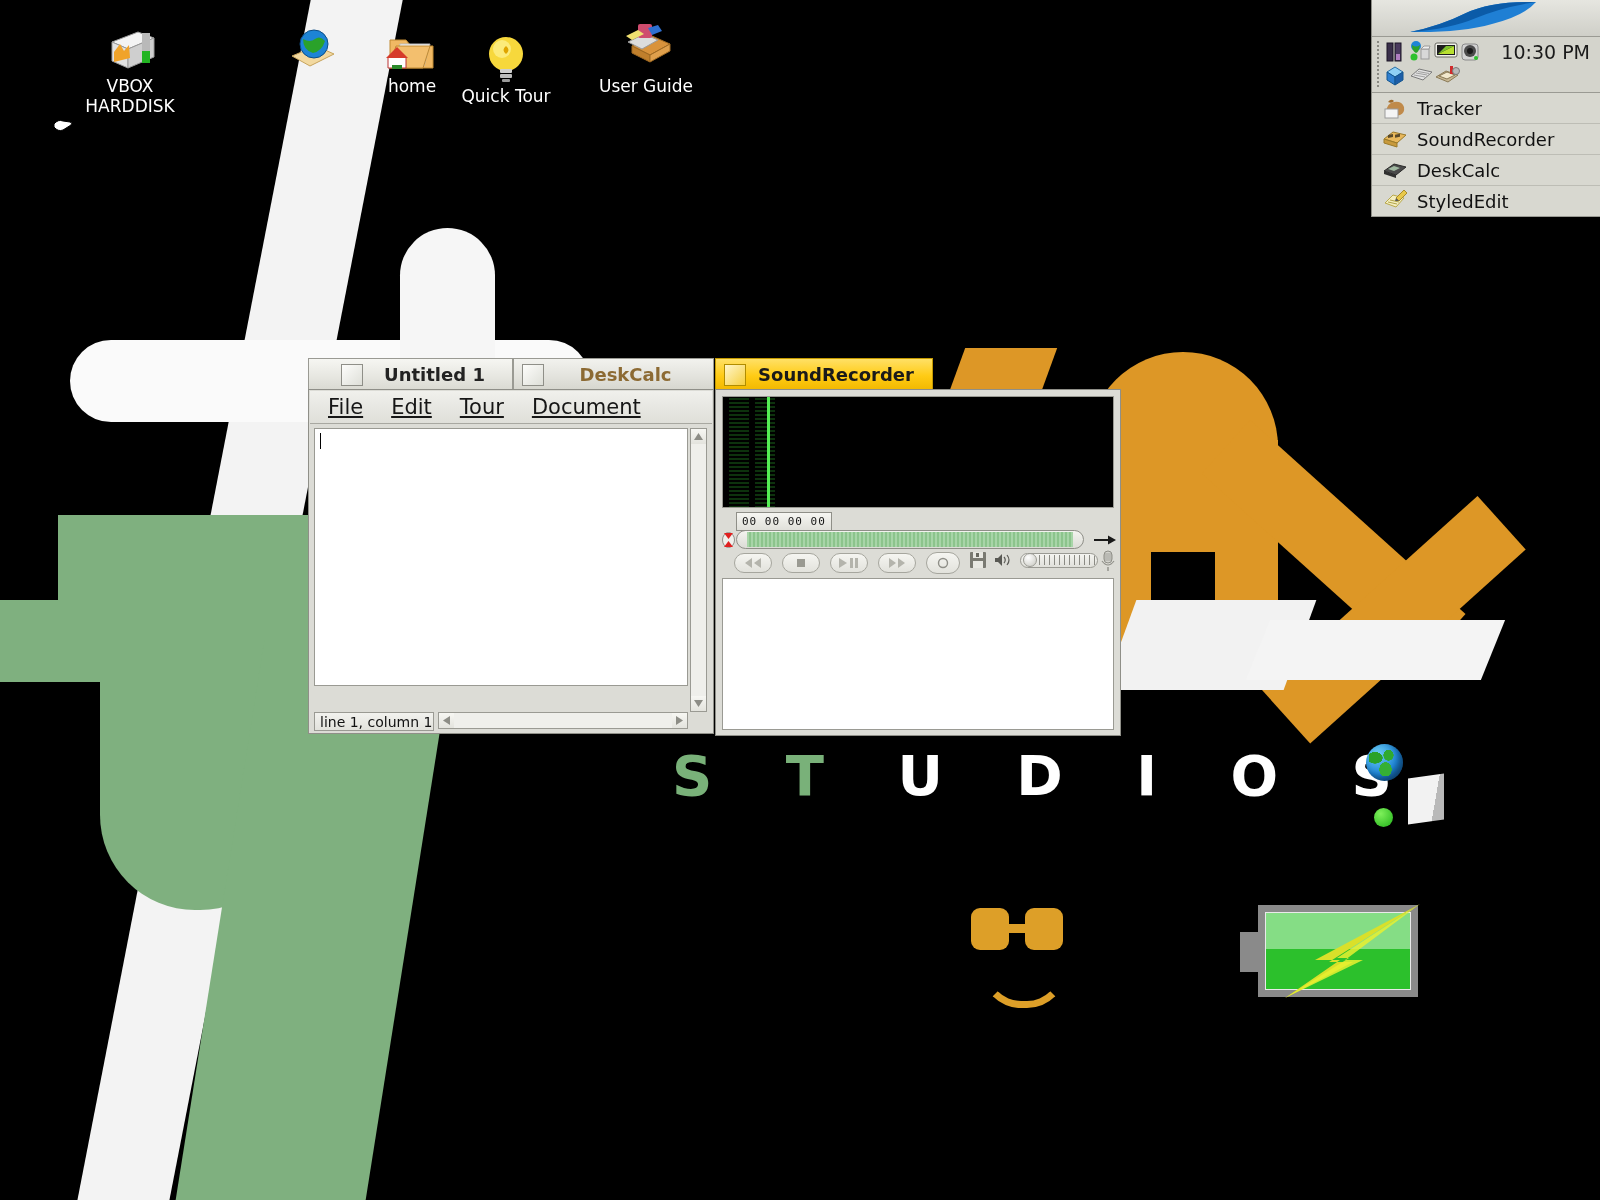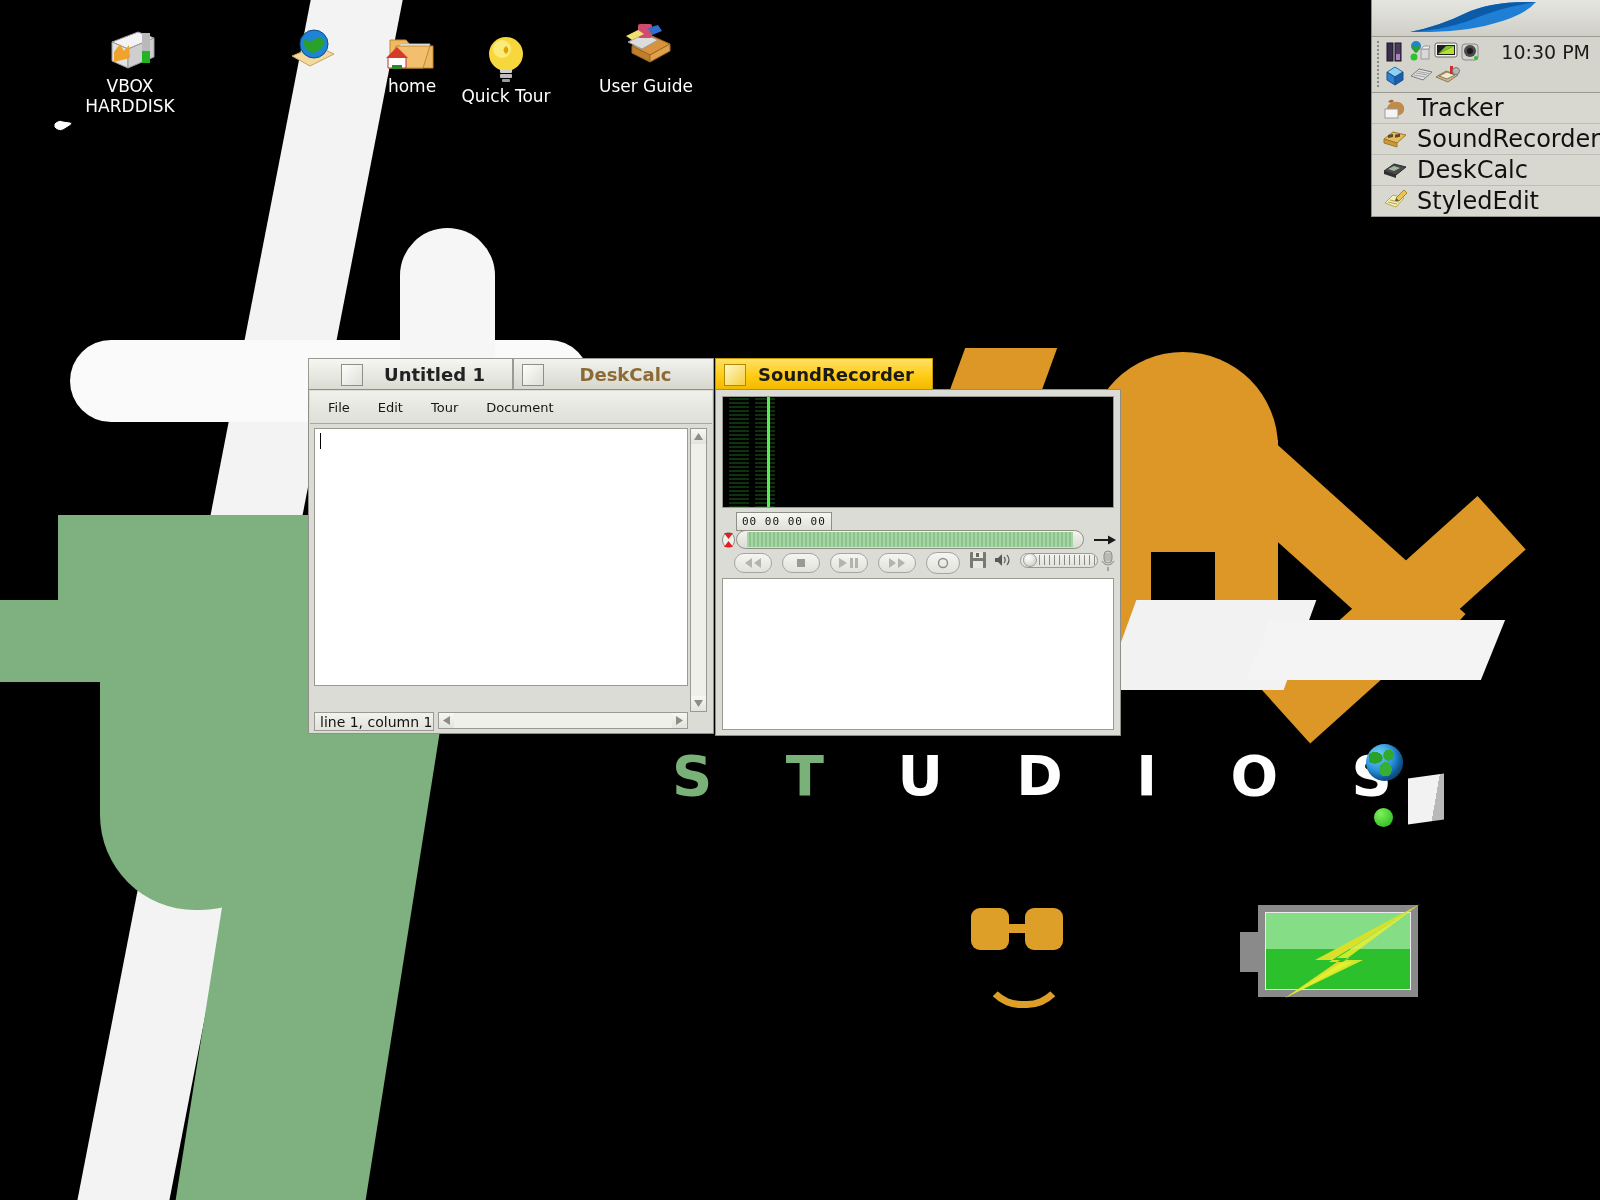--- a/index.html
+++ b/index.html
@@ -126,21 +126,21 @@
     background-size:4px 4px;
   }
   .tray-row{display:flex;align-items:center;gap:3px;height:24px;}
   .tray-ico{width:22px;height:22px;position:relative;flex:none;}
   #deskbar-clock{margin-left:auto;padding-right:6px;font-size:19px;color:#1a1a1a;}
   .db-item{
     display:flex;align-items:center;gap:9px;height:30px;padding-left:10px;
     border-bottom:1px solid #bdbdb5;background:#d8d8d0;cursor:default;
   }
   .db-item .db-ico{width:26px;height:24px;position:relative;flex:none;}
-  .db-item .db-lbl{font-size:24px;color:#111;}
+  .db-item .db-lbl{font-size:18px;color:#111;}
 
   
   .win{position:absolute;}
   .tabrow{position:absolute;top:0;left:0;height:32px;display:flex;align-items:flex-end;}
   .tab{
     height:32px;display:flex;align-items:center;gap:10px;
     padding:0 16px 0 8px;box-sizing:border-box;
     border:1px solid #9a9a93;border-bottom:none;
     font-size:18px;font-weight:bold;position:relative;
   }
@@ -153,21 +153,21 @@
   .winbody{position:absolute;border:1px solid #8f8f88;background:#dededa;box-sizing:border-box;}
 
   
   #window-styledit{left:308px;top:358px;width:406px;height:376px;}
   #styledit-body{left:0;top:31px;width:406px;height:345px;background:#dcdcd6;}
   #styledit-menubar{
     position:absolute;left:1px;top:1px;right:1px;height:32px;
     background:linear-gradient(180deg,#f0f0ec,#dfdfd9);
     border-bottom:1px solid #a8a8a1;display:flex;align-items:center;padding-left:18px;gap:28px;
   }
-  .menu-item{font-size:13px;color:#161616;cursor:default;}
+  .menu-item{font-size:21px;color:#161616;cursor:default;text-decoration:underline;}
   #styledit-textarea{
     position:absolute;left:5px;top:38px;width:374px;height:258px;
     background:#fff;border:1px solid #9a9a93;box-sizing:border-box;
   }
   #styledit-caret{position:absolute;left:5px;top:4px;width:1px;height:16px;background:#000;}
   .vscroll{position:absolute;width:17px;background:#efefeb;border:1px solid #9a9a93;box-sizing:border-box;}
   .hscroll{position:absolute;height:17px;background:#efefeb;border:1px solid #9a9a93;box-sizing:border-box;}
   .sb-arrow{position:absolute;width:15px;height:15px;display:flex;align-items:center;justify-content:center;
     background:linear-gradient(180deg,#f7f7f3,#e3e3dd);}
   #styledit-vscroll{left:381px;top:38px;height:284px;}

